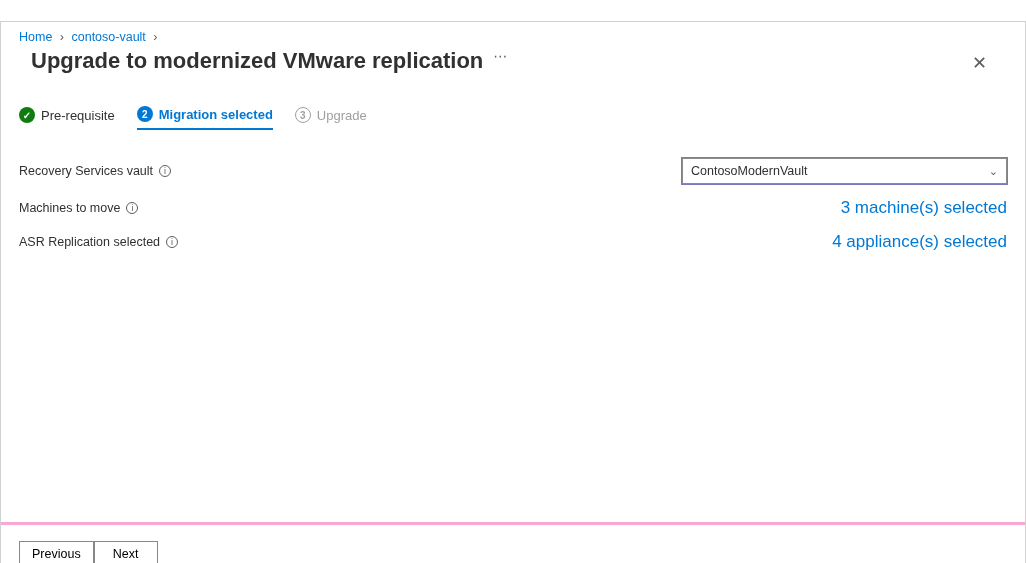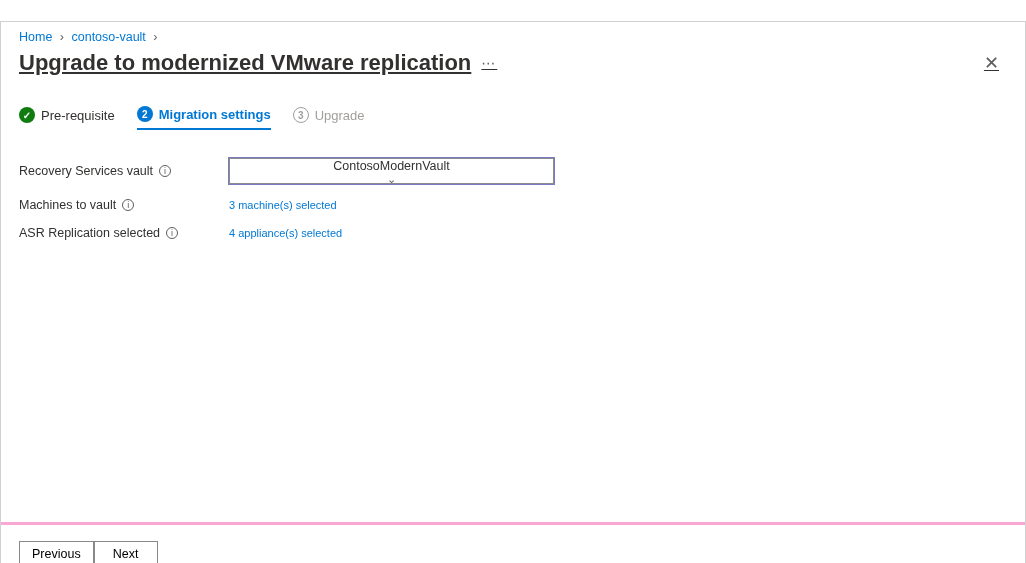--- a/index.html
+++ b/index.html
@@ -3,41 +3,41 @@
   <meta charset="utf-8">
   <style>
     * { box-sizing: border-box; margin: 0; padding: 0; }
     html, body { height: 100%; font-family: "Segoe UI", -apple-system, sans-serif; font-size: 13px; color: #323130; background: #fff; }
     .page { width: 1026px; height: 563px; border: 1px solid #d1d1d1; position: relative; display: flex; flex-direction: column; margin-top: 21px; }
 
     .breadcrumb { padding: 8px 18px 4px; font-size: 12.5px; }
     .breadcrumb a { color: #0078d4; text-decoration: none; }
     .breadcrumb .sep { color: #605e5c; margin: 0 4px; }
 
-    .title-row { display: flex; align-items: center; padding: 0 18px 10px; text-decoration: underline; }
+    .title-row { display: flex; align-items: flex-start; padding: 0 30px 10px; }
     .title { font-size: 22px; font-weight: 600; color: #323130; }
     .title-ellipsis { margin-left: 10px; color: #605e5c; letter-spacing: 2px; font-size: 14px; }
     .close-x { margin-left: auto; font-size: 18px; color: #605e5c; cursor: pointer; padding: 4px 8px; }
 
     .steps { display: flex; align-items: center; gap: 22px; padding: 18px 18px 6px; border-bottom: 0; }
     .step { display: flex; align-items: center; gap: 6px; font-size: 13px; color: #323130; padding-bottom: 6px; }
     .step-circle { width: 16px; height: 16px; border-radius: 50%; display: flex; align-items: center; justify-content: center; font-size: 10px; font-weight: 700; color: #fff; }
     .step-done .step-circle { background: #107c10; }
     .step-active { color: #0078d4; font-weight: 600; border-bottom: 2px solid #0078d4; }
     .step-active .step-circle { background: #0078d4; }
     .step-pending { color: #a19f9d; }
     .step-pending .step-circle { background: #fff; border: 1px solid #a19f9d; color: #a19f9d; }
 
     .form { padding: 22px 18px; flex: 1; }
-    .form-row { display: flex; align-items: center; margin-bottom: 14px; }
+    .form-row { display: flex; align-items: center; margin-bottom: 14px; justify-content: space-between; }
     .form-label { width: 210px; font-size: 12.5px; color: #323130; display: flex; align-items: center; gap: 6px; }
     .info-icon { width: 12px; height: 12px; border: 1px solid #605e5c; border-radius: 50%; display: inline-flex; align-items: center; justify-content: center; font-size: 9px; color: #605e5c; }
-    .select { width: 325px; height: 26px; border: 1px solid #8b8b8b; outline: 1px solid #7a7ac0; display: flex; align-items: center; justify-content: space-between; padding: 0 8px; font-size: 12.5px; cursor: pointer; background: #fff; flex-direction: column; }
+    .select { width: 325px; height: 26px; border: 1px solid #8b8b8b; outline: 1px solid #7a7ac0; display: flex; align-items: center; justify-content: space-between; padding: 0 8px; font-size: 12.5px; cursor: pointer; background: #fff; }
     .select .chevron { font-size: 11px; color: #605e5c; }
-    .link { color: #0078d4; font-size: 11px; text-decoration: none; }
+    .link { color: #0078d4; font-size: 17px; text-decoration: none; }
 
     .footer { border-top: 3px solid #f9a8d4; padding: 16px 18px; display: flex; }
     .btn { min-width: 64px; height: 26px; border: 1px solid #8a8886; background: #fff; font-size: 12.5px; cursor: pointer; padding: 0 12px; }
   </style>
 </head>
 <body>
 
 <div class="page">
 
   <div class="breadcrumb">
@@ -53,21 +53,21 @@
     <span class="close-x">✕</span>
   </div>
 
   <div class="steps">
     <div class="step step-done">
       <span class="step-circle">✓</span>
       <span>Pre-requisite</span>
     </div>
     <div class="step step-active">
       <span class="step-circle">2</span>
-      <span>Migration settings</span>
+      <span>Migration selected</span>
     </div>
     <div class="step step-pending">
       <span class="step-circle">3</span>
       <span>Upgrade</span>
     </div>
   </div>
 
   <div class="form">
 
     <div class="form-row">
@@ -76,21 +76,21 @@
         <span class="info-icon">i</span>
       </div>
       <div class="select">
         <span>ContosoModernVault</span>
         <span class="chevron">⌄</span>
       </div>
     </div>
 
     <div class="form-row">
       <div class="form-label">
-        <span>Machines to vault</span>
+        <span>Machines to move</span>
         <span class="info-icon">i</span>
       </div>
       <a href="#" class="link">3 machine(s) selected</a>
     </div>
 
     <div class="form-row">
       <div class="form-label">
         <span>ASR Replication selected</span>
         <span class="info-icon">i</span>
       </div>

